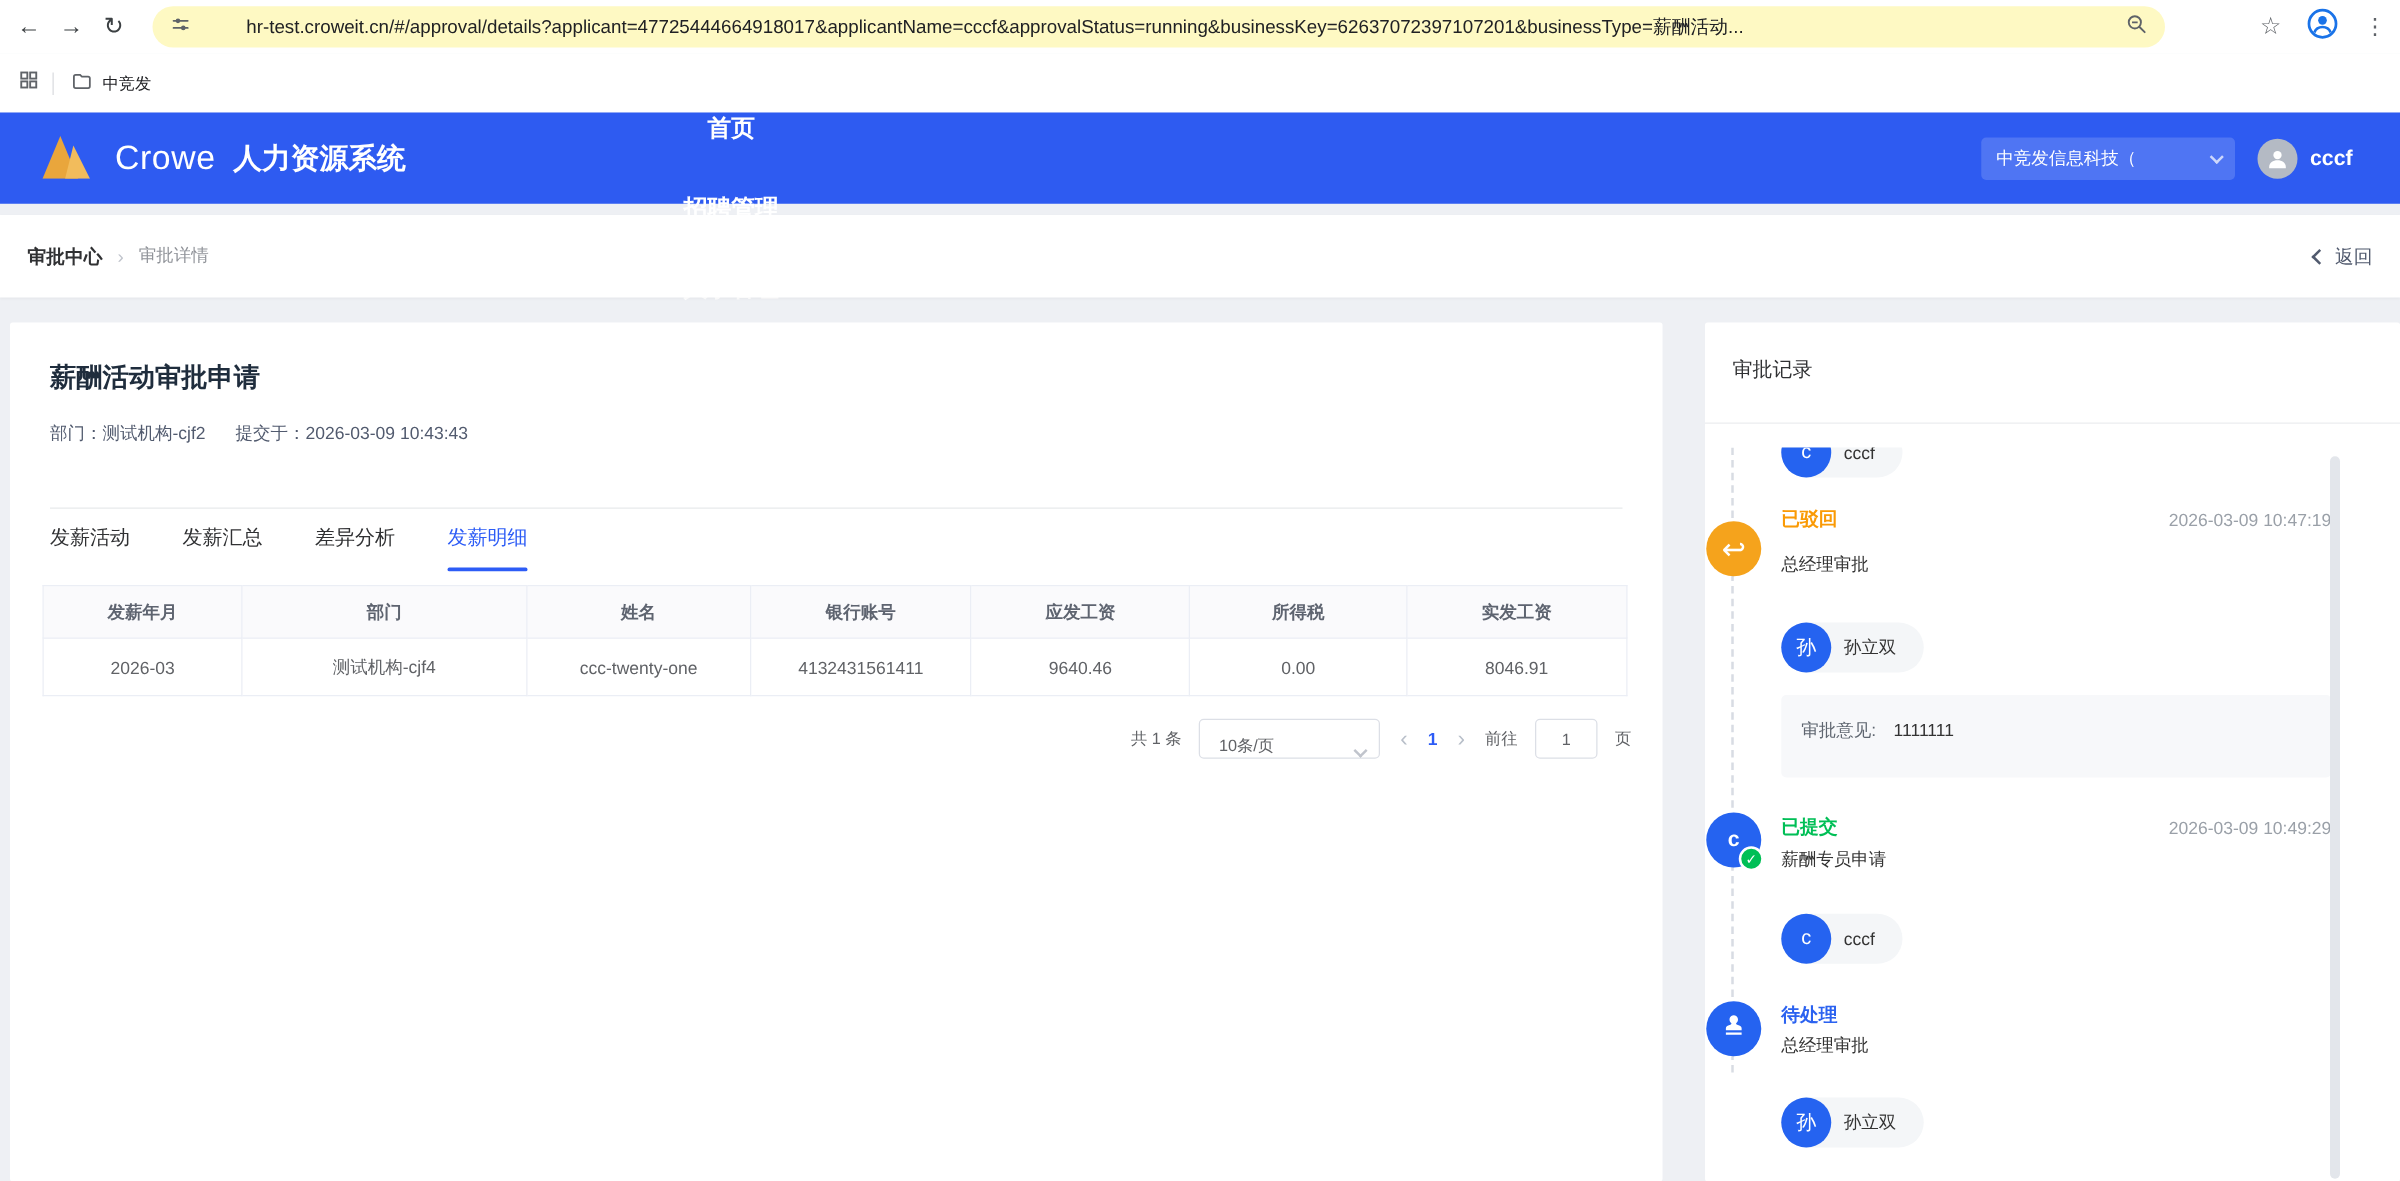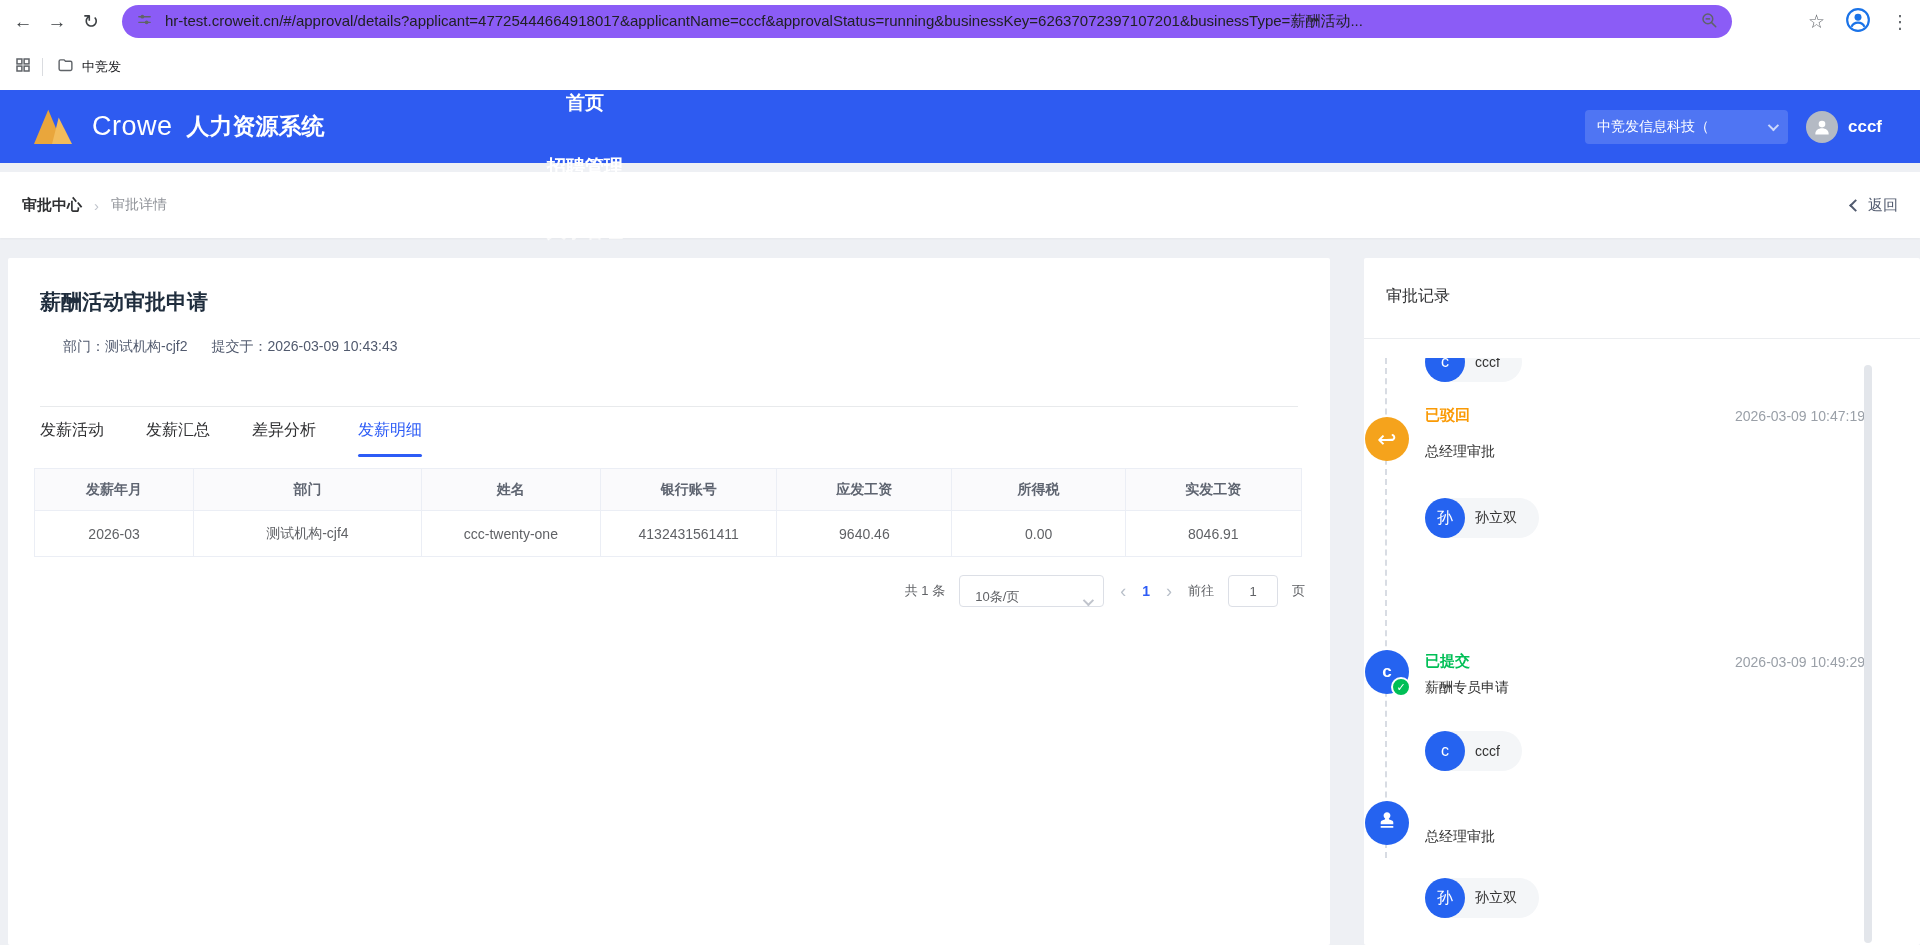--- a/index.html
+++ b/index.html
@@ -4,22 +4,22 @@
 <style>
   * { margin:0; padding:0; box-sizing:border-box; }
   html,body { width:1920px; height:945px; overflow:hidden; background:#eef0f4;
               font-family:"Liberation Sans","DejaVu Sans",sans-serif; }
   .stage { position:relative; width:1920px; height:945px; }
 
   
   .chrome-bar { position:absolute; left:0; top:0; width:1920px; height:43px; background:#fff;
                 display:flex; align-items:center; }
   .nav-glyph { font-size:19px; color:#3c4043; width:34px; text-align:center; cursor:pointer; }
-  .omnibox { position:absolute; left:122px; top:5px; width:1610px; height:33px; background:#8b5cf6;
-             border-radius:17px; display:flex; align-items:center; padding:0 14px; }
+  .omnibox { position:absolute; left:122px; top:5px; width:1610px; height:33px; background:#fef9c3;
+             border-radius:17px; display:flex; align-items:center; padding:0 14px;gap:32px; }
   .omnibox .url { flex:1; font-size:15px; color:#202124; white-space:nowrap; overflow:hidden; margin-left:12px; }
   .chrome-right { position:absolute; right:10px; top:0; height:43px; display:flex; align-items:center; gap:20px; }
   .star { font-size:19px; color:#5f6368; }
   .kebab { font-size:18px; color:#5f6368; letter-spacing:1px; }
 
   
   .bm-bar { position:absolute; left:0; top:43px; width:1920px; height:47px; background:#fff;
             display:flex; align-items:center; }
   .bm-sep { width:1px; height:18px; background:#dadce0; margin:0 14px 0 10px; }
   .bm-item { display:flex; align-items:center; gap:8px; font-size:13px; color:#202124; }
@@ -54,21 +54,21 @@
   .crumb-cur { font-size:14px; color:#909399;text-align:right; }
   .back-btn { position:absolute; right:22px; display:flex; align-items:center; gap:8px; font-size:15px;
               color:#515a6e; cursor:pointer; }
   .chev-left { width:9px; height:9px; border-left:2px solid #515a6e; border-bottom:2px solid #515a6e;
                transform:rotate(45deg); }
 
   
   .left-card { position:absolute; left:8px; top:258px; width:1322px; height:687px; background:#fff;
                border-radius:2px; }
   .d-title { position:absolute; left:32px; top:30px; font-size:21px; font-weight:700; color:#1f2d3d; }
-  .d-meta { position:absolute; left:32px; top:80px; display:flex; gap:24px; font-size:14px; color:#515a6e;margin-left:23px; }
+  .d-meta { position:absolute; left:32px; top:80px; display:flex; gap:24px; font-size:14px; color:#515a6e; }
   .d-divider { position:absolute; left:32px; right:32px; top:148px; height:1px; background:#e8eaec; }
   .tabs { position:absolute; left:32px; top:162px; display:flex; gap:42px; }
   .tab { position:relative; font-size:16px; color:#303133; padding-bottom:16px; cursor:pointer; }
   .tab.active { color:#2d5cf6; }
   .tab.active::after { content:""; position:absolute; left:0; right:0; bottom:0; height:3px;
                        background:#2d5cf6; border-radius:2px; }
   .pay-table { position:absolute; left:26px; top:210px; width:1268px; border-collapse:collapse; }
   .pay-table th, .pay-table td { border:1px solid #ebeef5; text-align:center; font-size:14px; }
   .pay-table th { height:42px; background:#fafafc; color:#5e6470; font-weight:700; }
   .pay-table td { height:46px; color:#606266; }
@@ -304,20 +304,24 @@
       </div>
       <div class="t-row" style="top:48px">
         <span class="t-status orange">已驳回</span>
         <span class="t-date">2026-03-09 10:47:19</span>
       </div>
       <div class="t-role" style="top:85px">总经理审批</div>
       <div class="chip" style="top:140px">
         <span class="c-avatar">孙</span>
         <span class="c-name">孙立双</span>
       </div>
+      <div class="comment-box">
+        <span class="lbl">审批意见:</span>
+        <span class="val">1111111</span>
+      </div>
 
       <div class="t-node blue" style="top:292px">
         <span class="letter">c</span>
       </div>
       <div class="t-badge" style="top:319px">✓</div>
       <div class="t-row" style="top:294px">
         <span class="t-status green">已提交</span>
         <span class="t-date">2026-03-09 10:49:29</span>
       </div>
       <div class="t-role" style="top:321px">薪酬专员申请</div>
@@ -326,20 +330,24 @@
         <span class="c-name">cccf</span>
       </div>
 
       <div class="t-node blue" style="top:443px">
         <span>
           <svg viewBox="0 0 24 24" width="24" height="24">
               <path fill="#fff" d="M12 3.2c-1.9 0-3.4 1.5-3.4 3.4 0 1.1.5 2 1.3 2.7.4.3.3 1-.2 1.2l-2.6 1c-.8.3-1.4 1.1-1.4 2v1.7h12.6v-1.7c0-.9-.6-1.7-1.4-2l-2.6-1c-.5-.2-.6-.9-.2-1.2.8-.6 1.3-1.6 1.3-2.7 0-1.9-1.5-3.4-3.4-3.4zM5.7 16.9h12.6v1.9H5.7z"></path>
             </svg>
         </span>
       </div>
+      <div class="t-row" style="top:445px">
+        <span class="t-status blue">待处理</span>
+        <span class="t-date"></span>
+      </div>
       <div class="t-role" style="top:470px">总经理审批</div>
       <div class="chip" style="top:520px">
         <span class="c-avatar">孙</span>
         <span class="c-name">孙立双</span>
       </div>
 
       <div class="inner-scroll"></div>
     </div>
   </div>
 

